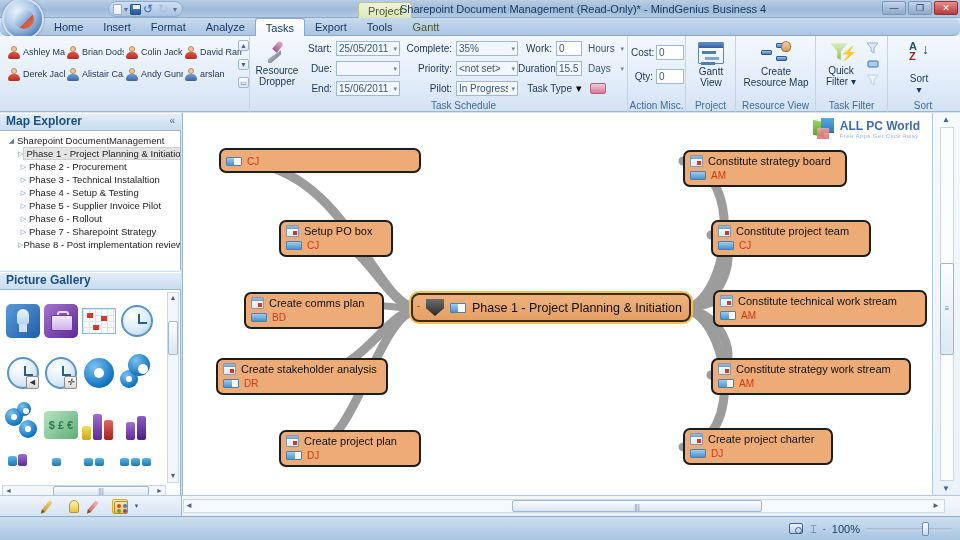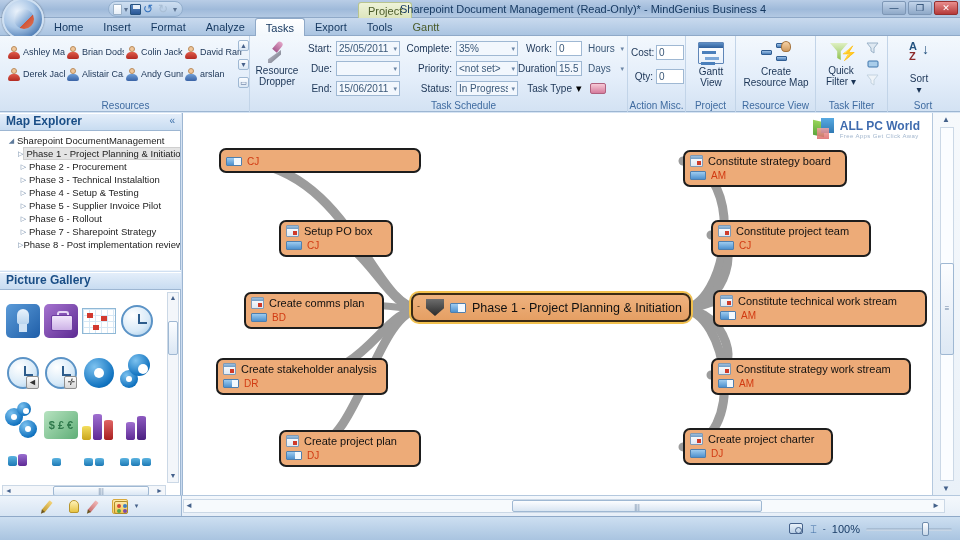--- a/index.html
+++ b/index.html
@@ -78,20 +78,21 @@
     border-radius:50%;
     background: linear-gradient(135deg,#f0f6fc 10%, #7fa6d4 60%, #d34a2a 61%, #e8734a 100%);
     opacity:.92;
   }
 
   
   .tabstrip {
     position: absolute; left: 0; top: 18px; width: 960px; height: 18px;
     background: linear-gradient(#c9daee,#aac4e1);
     border-bottom: 1px solid #8fa9c8;
+    border-radius: 7px;
   }
   .tabs { position: absolute; left: 44px; top: 0; display: flex; height: 18px; }
   .tab {
     padding: 0 10px; height: 18px; line-height: 18px;
     font-size: 11px; color: #14375f; cursor: default;
   }
   .tab.active {
     background: linear-gradient(#ffffff,#f2f7fc);
     border: 1px solid #8fa9c8; border-bottom: none;
     border-radius: 3px 3px 0 0; color: #12345c;
@@ -477,21 +478,20 @@
       <div class="res-scroll">
         <div class="sb">▲</div>
         <div class="sb">▼</div>
         <div class="sb">▭</div>
       </div>
       <div id="b-resdropper">
         <div class="dropper-ico"></div>
         <div class="btn-lbl">Resource</div>
         <div class="btn-lbl">Dropper</div>
       </div>
-      <div class="glabel">Resources</div>
     </div>
 
     <div class="rgroup" id="g-schedule">
 
       <div class="fld-row" style="left:4px; top:4px;">
         <span class="fld-lbl" style="width:28px;">Start:</span>
         <span class="fld-box" style="width:64px; margin-left:4px;">
           <span class="cv">25/05/2011</span>
           <span class="dd">▾</span>
         </span>
@@ -519,21 +519,21 @@
         </span>
       </div>
       <div class="fld-row" style="left:104px; top:24px;">
         <span class="fld-lbl" style="width:48px;">Priority:</span>
         <span class="fld-box" style="width:62px; margin-left:4px;">
           <span class="cv">&lt;not set&gt;</span>
           <span class="dd">▾</span>
         </span>
       </div>
       <div class="fld-row" style="left:104px; top:44px;">
-        <span class="fld-lbl" style="width:48px;">Status:</span>
+        <span class="fld-lbl" style="width:48px;">Pilot:</span>
         <span class="fld-box" style="width:62px; margin-left:4px;">
           <span class="cv">In Progress</span>
           <span class="dd">▾</span>
         </span>
       </div>
 
       <div class="fld-row" style="left:218px; top:4px;">
         <span class="fld-lbl" style="width:34px;">Work:</span>
         <span class="fld-box" style="width:26px; margin-left:4px; background:#ffffff;">
           <span class="cv">0</span>

